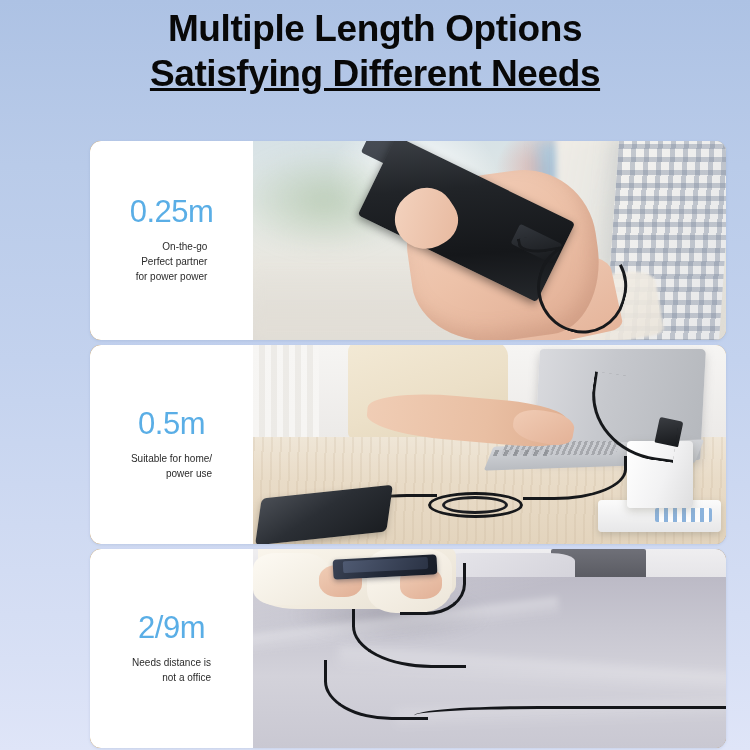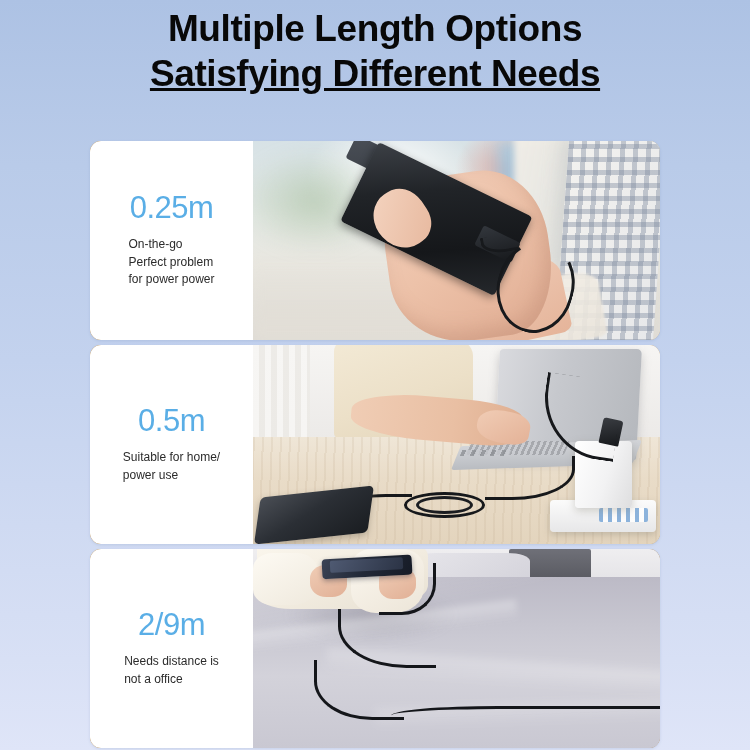--- a/index.html
+++ b/index.html
@@ -15,38 +15,38 @@
     position:absolute; left:0; right:0; top:6px;
     text-align:center; color:#080808;
     font-weight:bold; font-size:37px; line-height:1.22;
     letter-spacing:-0.4px;
   }
   .headline .l2{ display:block;text-decoration:underline; }
 
   
   .cards{ position:absolute; left:90px; top:141px; width:570px; }
   .card{
-    position:relative; display:flex; height:199px; width:570px;
+    position:relative; display:flex; height:199px; width:636px;
     background:#a16207; border-radius:11px; overflow:hidden;
     margin-bottom:5px;
     box-shadow:0 1px 3px rgba(90,115,165,.18);
   }
   .card:last-child{ margin-bottom:0; }
 
   .panel{
     width:163px; flex:0 0 163px; background:#fff;
     display:flex; flex-direction:column; align-items:center;
     justify-content:center; padding:0 8px; z-index:3;
   }
   .len{
     color:#5aaee6; font-size:31px; line-height:1; font-weight:400;
     letter-spacing:-0.5px; margin-bottom:13px;
   }
   .desc{
-    color:#2b2b2b; font-size:12px; line-height:1.48; text-align:left;
+    color:#2b2b2b; font-size:10px; line-height:1.48; text-align:right;
   }
 
   .photo{ position:relative; flex:1; overflow:hidden; background:#cfd6dd; }
 
   
   .p1{
     background:
       radial-gradient(ellipse 120px 90px at 34% 18%, rgba(255,255,255,.95), rgba(255,255,255,0) 70%),
       radial-gradient(ellipse 70px 60px at 62% 14%, rgba(214,130,120,.55), rgba(214,130,120,0) 72%),
       radial-gradient(ellipse 90px 120px at 76% 30%, rgba(150,196,226,.85), rgba(150,196,226,0) 75%),
@@ -233,21 +233,21 @@
   <span class="l2">Satisfying Different Needs</span>
 </div>
 
 <div class="cards">
 
   <div class="card">
     <div class="panel">
       <div class="len">0.25m</div>
       <div class="desc">
         <div>On-the-go</div>
-        <div>Perfect problem</div>
+        <div>Perfect partner</div>
         <div>for power power</div>
       </div>
     </div>
     <div class="photo p1">
       <div class="blurL"></div>
       <div class="bldg"></div>
       <div class="road"></div>
       <div class="body"></div>
       <div class="sleeve"></div>
       <div class="cuff"></div>

